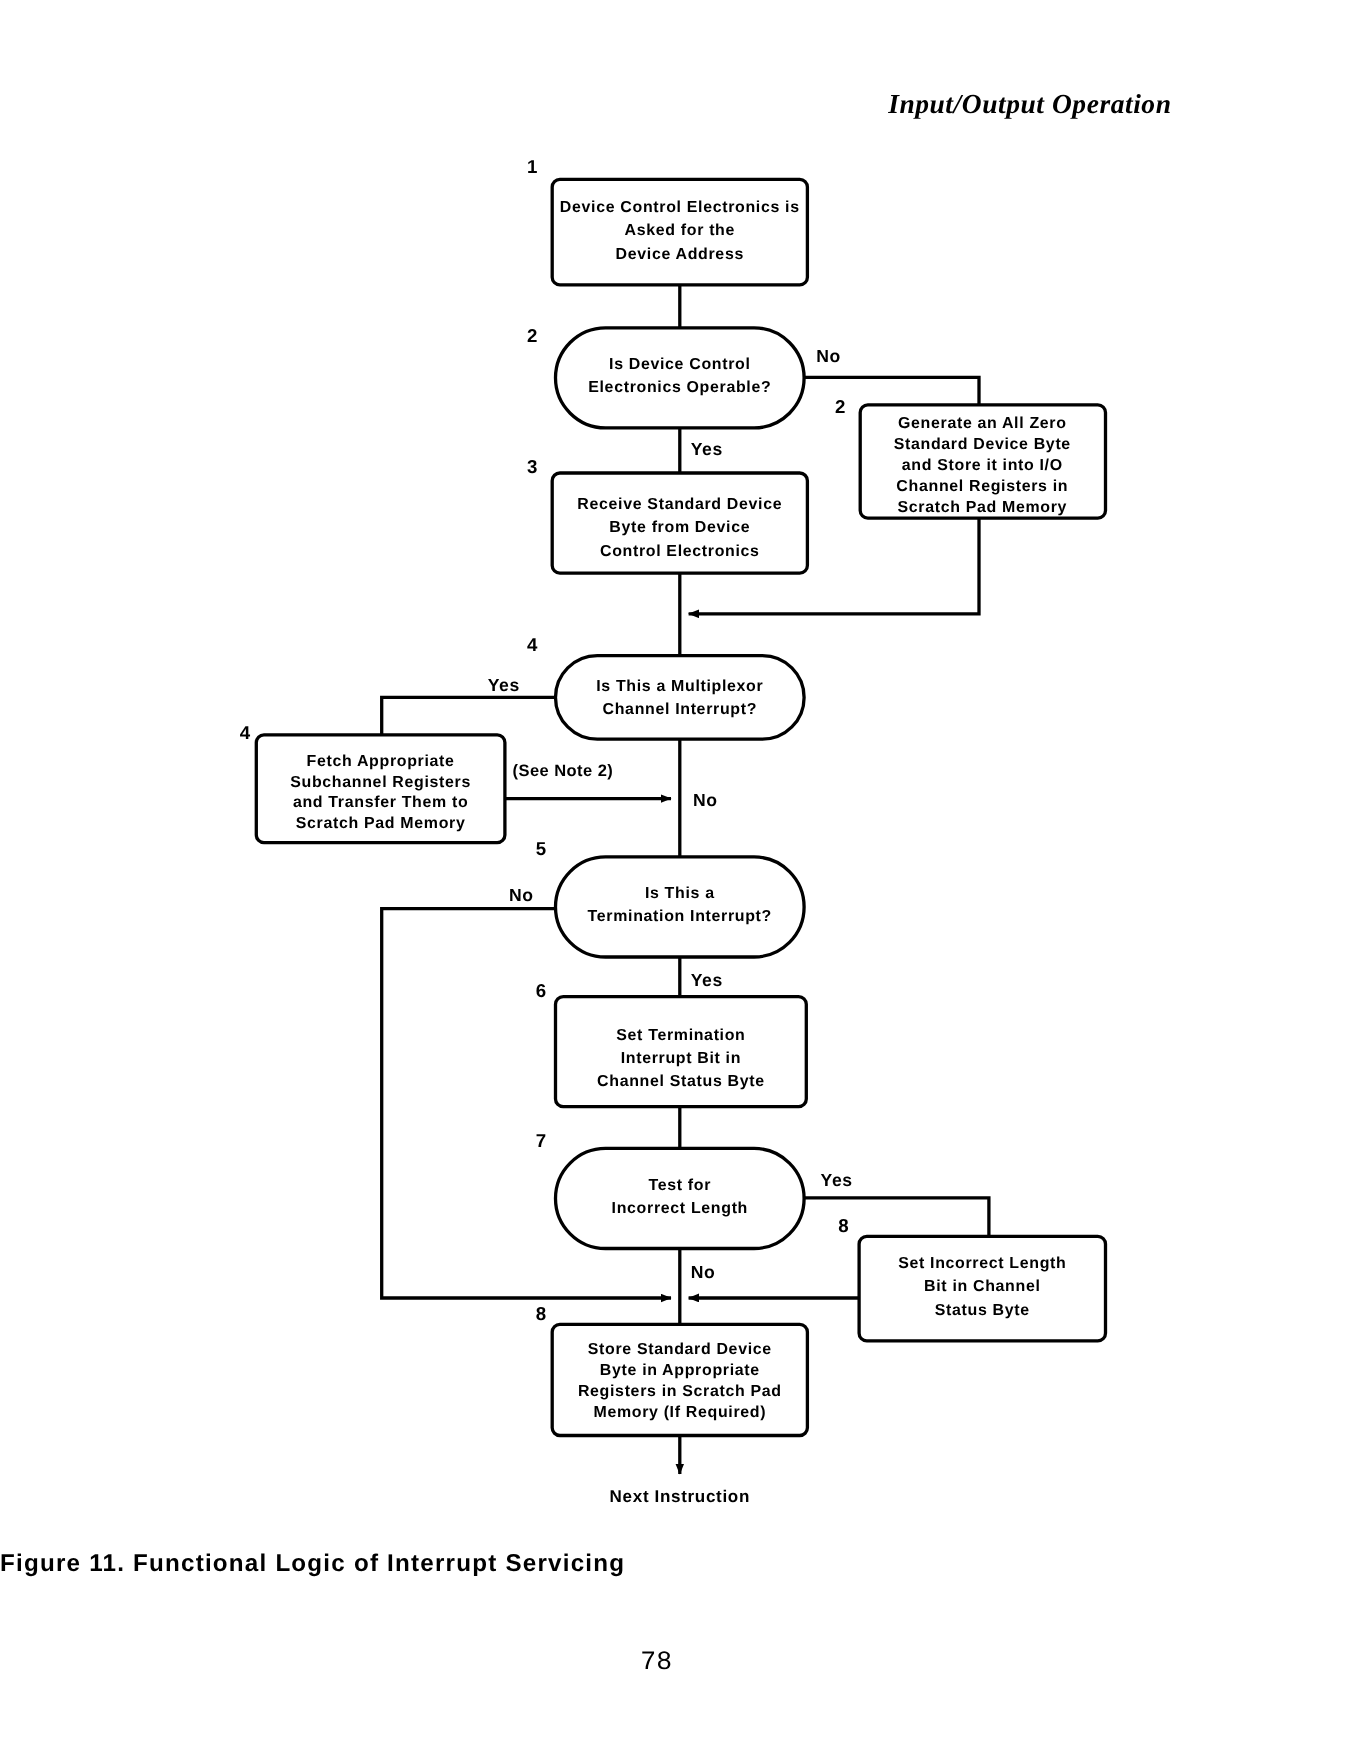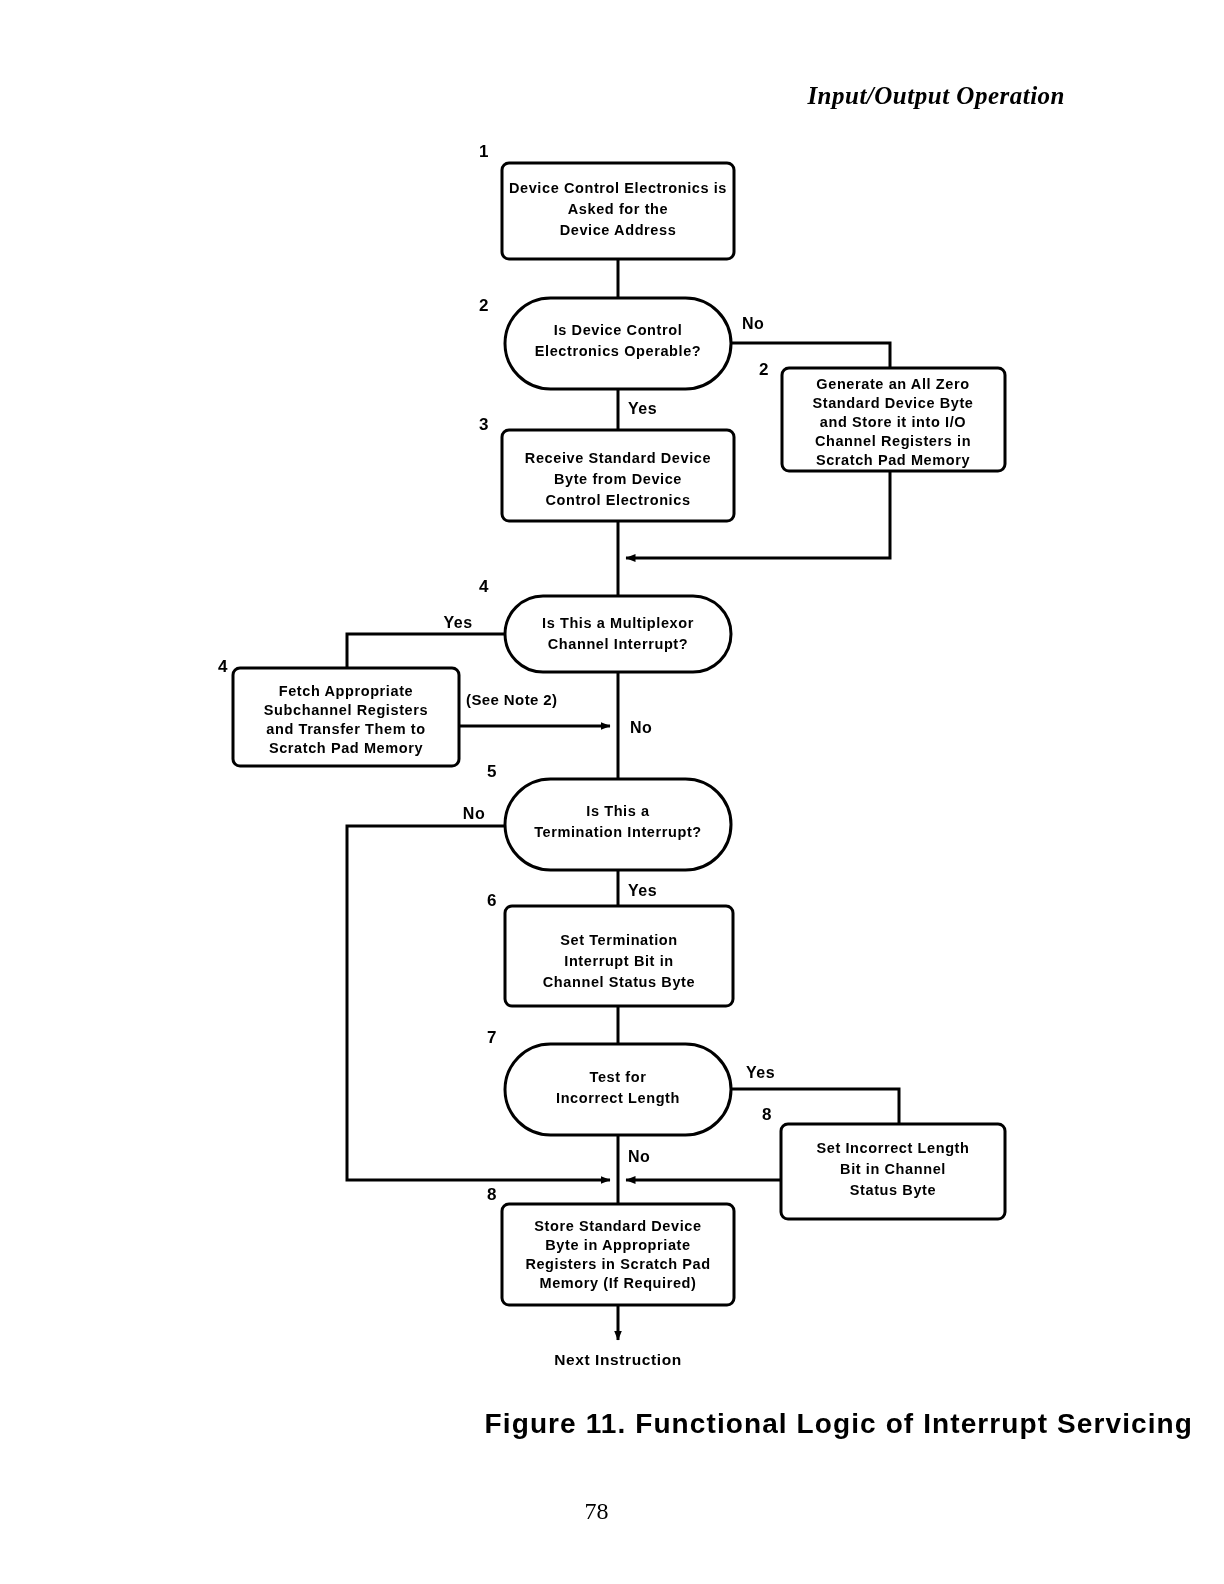--- a/index.html
+++ b/index.html
@@ -36,32 +36,31 @@
   text.notelabel{font-size:15px;font-weight:700;letter-spacing:.4px;}
   text.terminal{font-size:15.5px;font-weight:700;letter-spacing:.6px;}
 
   .shape{fill:#ffffff;stroke:#000000;stroke-width:3;}
   .conn{stroke:#000000;stroke-width:3;fill:none;}
 
   .caption{
     position:absolute;
     left:0;right:0;
     top:1408px;
-    text-align:right;
-    font-size:28px;
+    text-align:left;
+    font-size:22px;
     font-weight:700;
     letter-spacing:1.1px;
-    padding-left:32px;
   }
   .pageno{
     position:absolute;
     left:0;right:0;
     top:1498px;
     text-align:center;
-    font-family:Liberation Serif, serif;
+    font-family:Liberation Mono, monospace;
     font-size:24px;
   }
 </style>
 </head>
 <body>
 
 <div id="page">
 
   <div class="hdr">Input/Output Operation</div>
 

